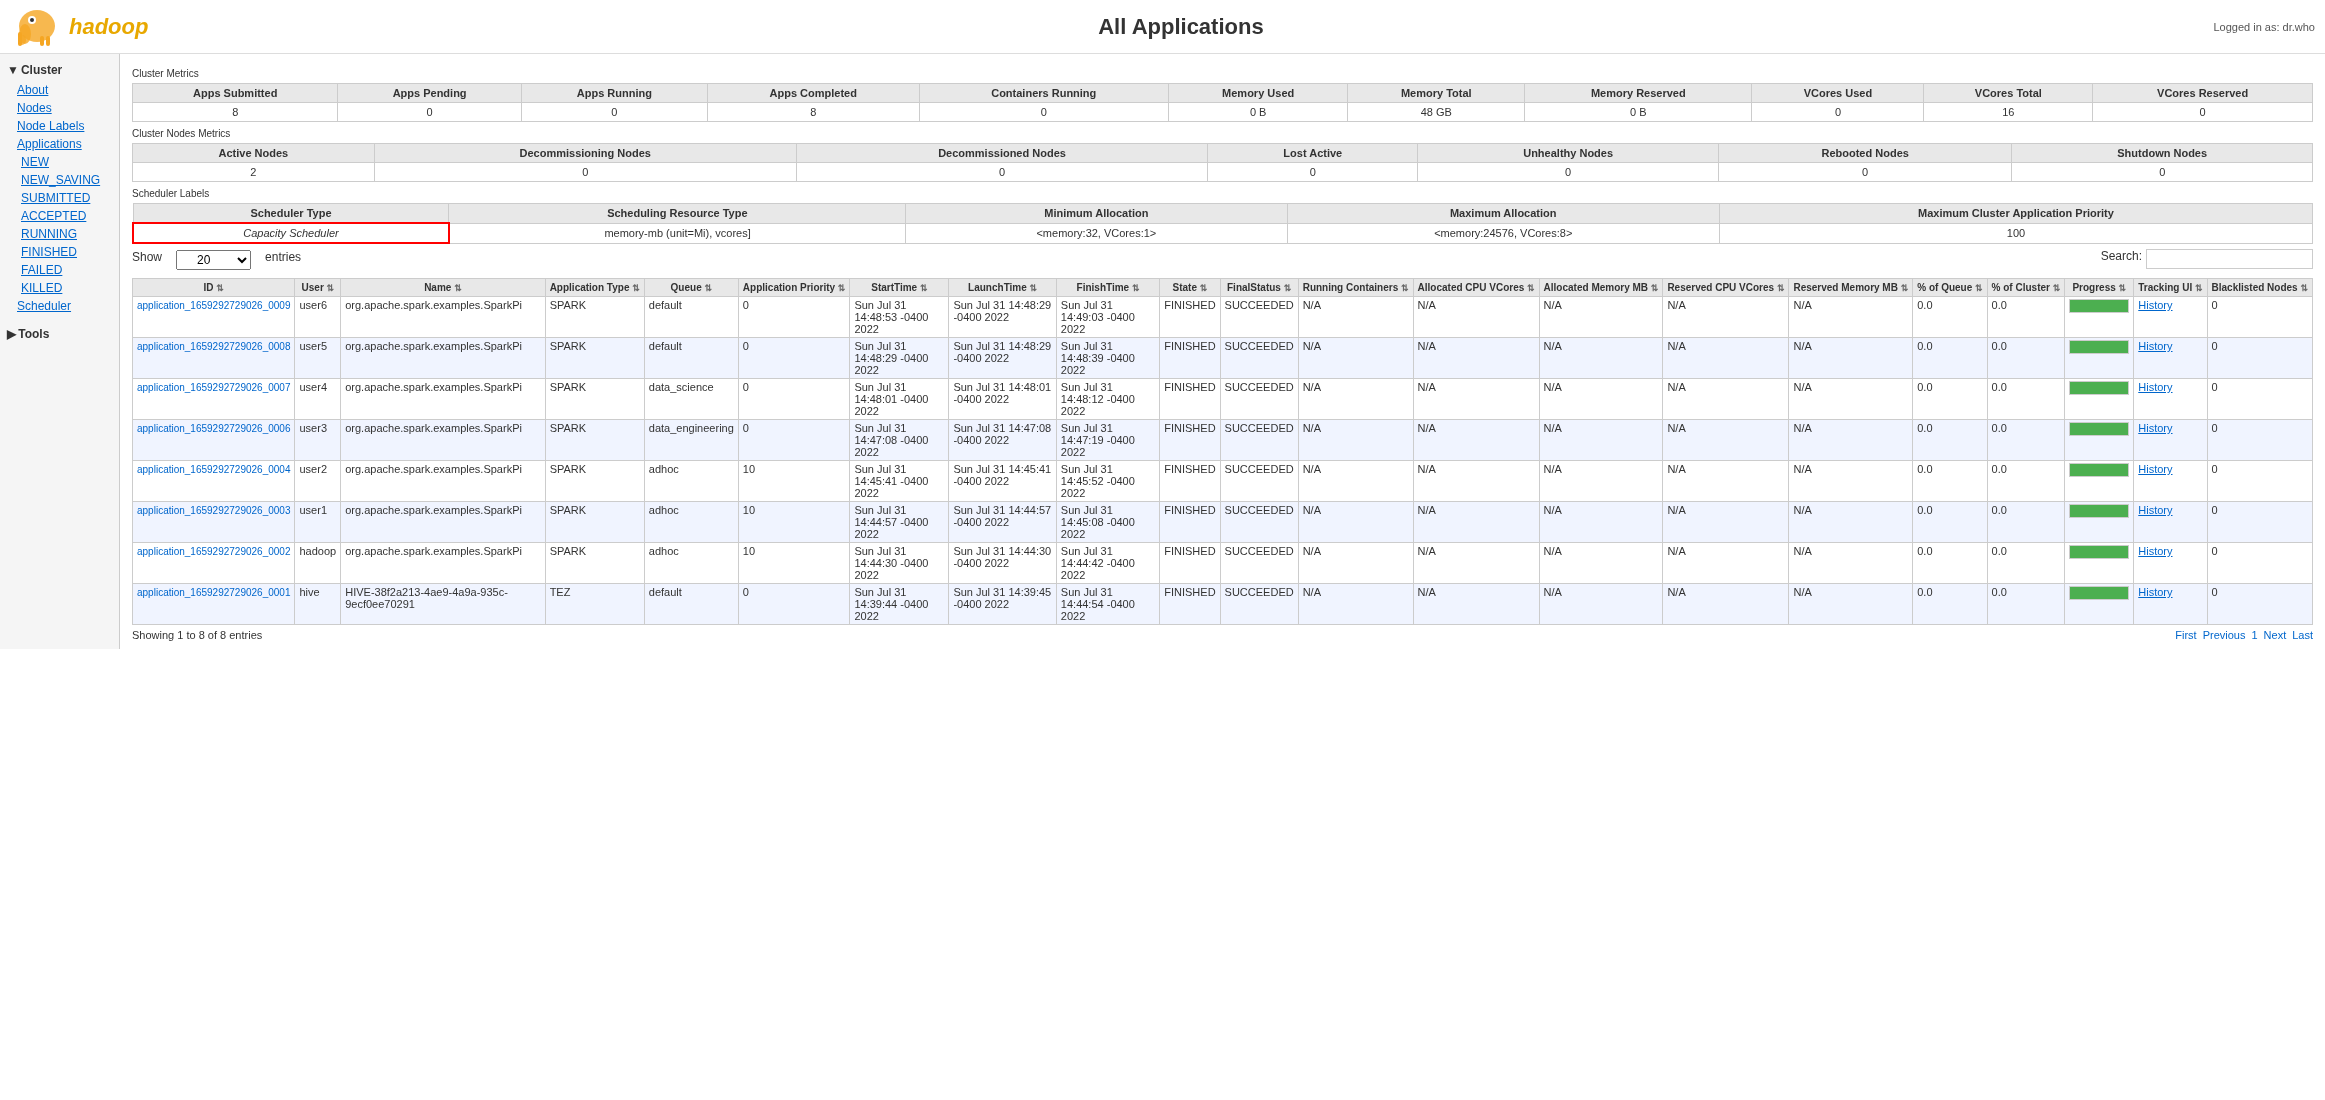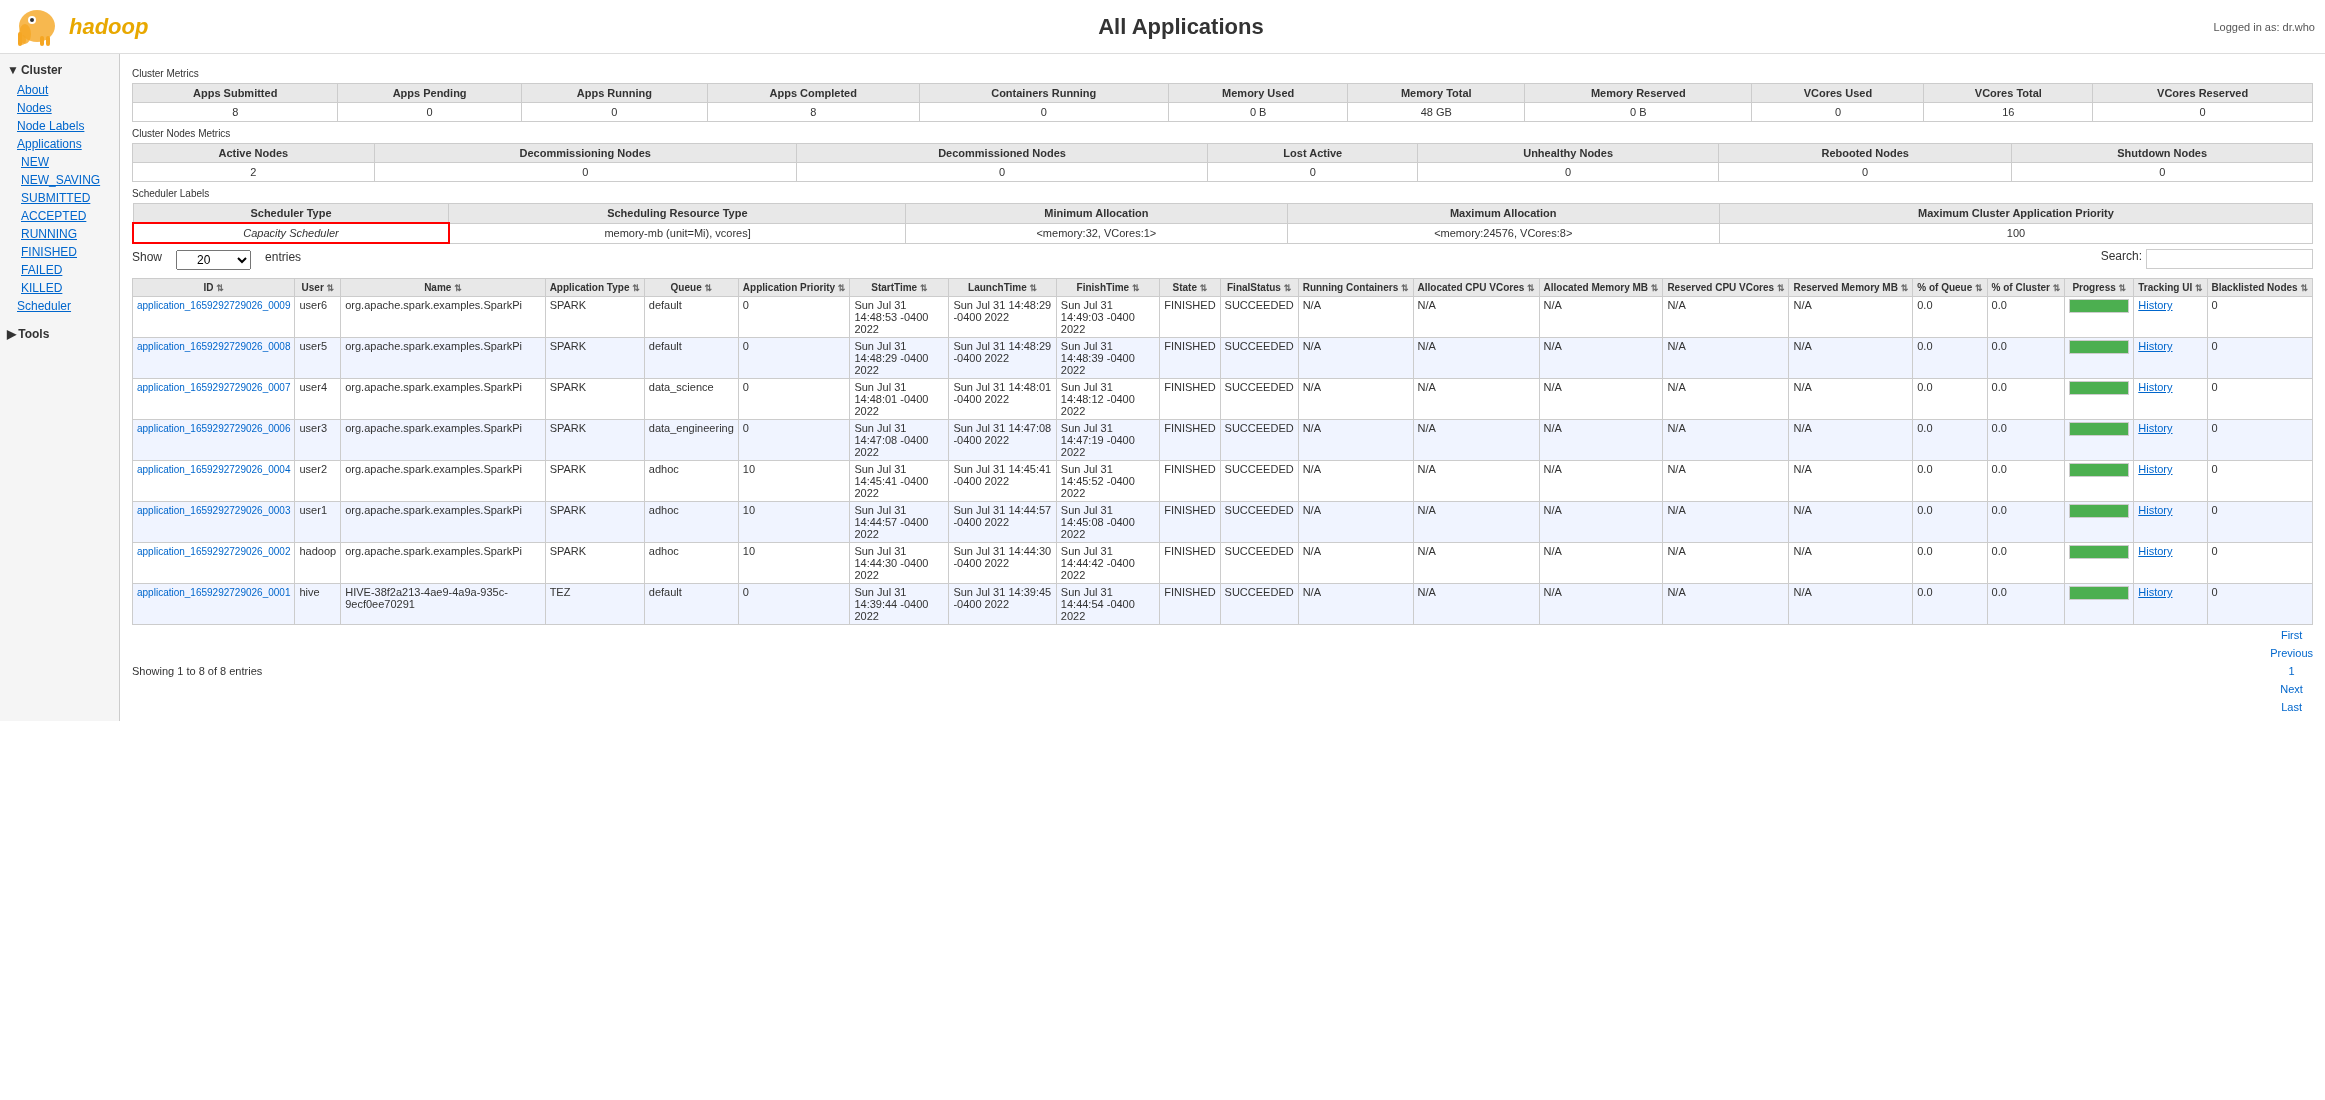--- a/index.html
+++ b/index.html
@@ -42,21 +42,21 @@
     .apps-table tr:nth-child(odd) td { background: #fff; }
     .apps-table tr:nth-child(even) td { background: #f0f4ff; }
     .app-link { color: #0066cc; cursor: pointer; font-size: 10px; }
     .history-link { color: #0066cc; text-decoration: underline; cursor: pointer; }
     .sort-icon { font-size: 9px; color: #666; }
     
     .progress-bar-container { width: 60px; height: 14px; background: #e0e0e0; border: 1px solid #ccc; display: inline-block; }
     .progress-bar-fill { height: 100%; background: #4CAF50; }
 
     .footer-row { display: flex; justify-content: space-between; align-items: center; margin-top: 4px; font-size: 11px; }
-    .pagination { display: flex; gap: 6px; align-items: center; flex-direction: column; }
+    .pagination { display: flex; gap: 6px; align-items: center; }
     .pagination a { color: #0066cc; cursor: pointer; }
     .hadoop-logo-area { display: flex; align-items: center; gap: 4px; }
   </style>
 </head>
 <body>
 
 <div class="top-bar">
   <div class="hadoop-logo-area">
     <svg width="55" height="45" viewBox="0 0 55 45">
 

